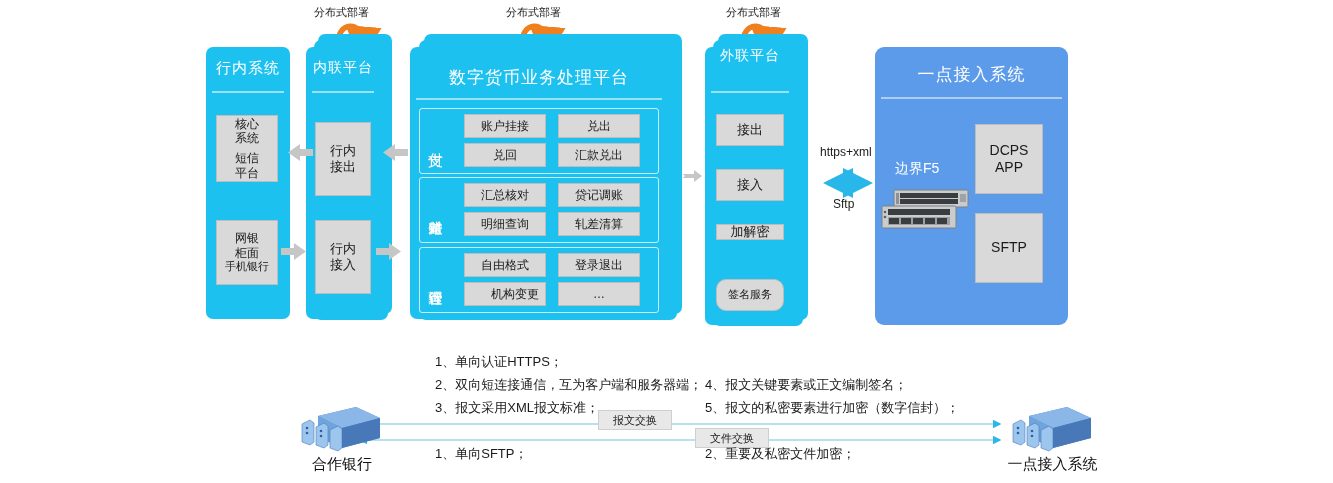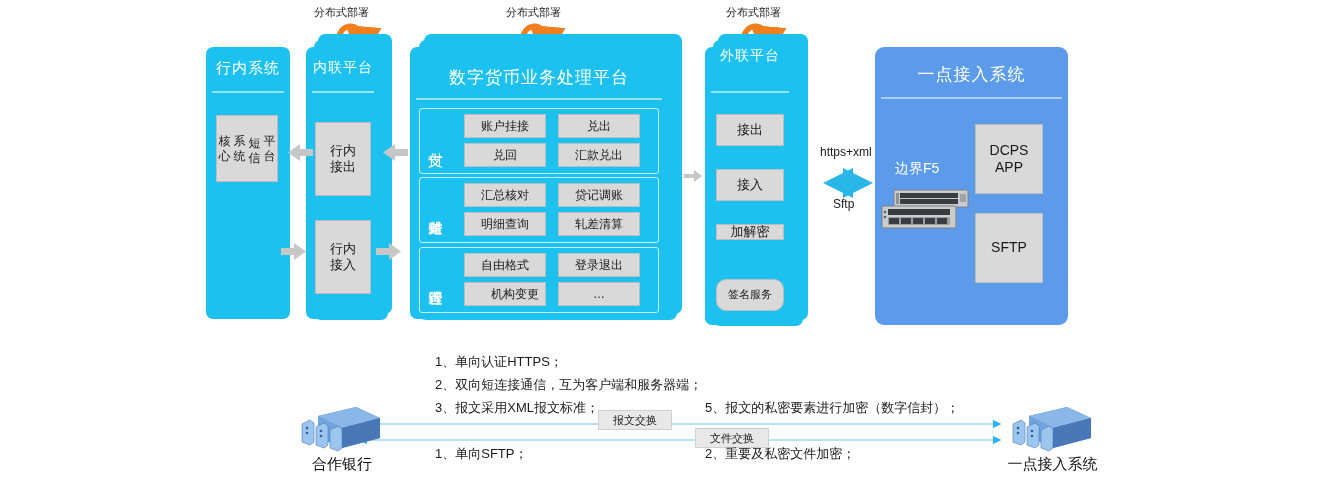--- a/index.html
+++ b/index.html
@@ -85,25 +85,30 @@
     </g>
 
     <line x1="360" y1="424" x2="1000" y2="424" stroke="#9ed9e8" stroke-width="1.4" marker-start="url(#bmkL)" marker-end="url(#bmkR)"></line>
     <line x1="360" y1="440" x2="1000" y2="440" stroke="#9ed9e8" stroke-width="1.4" marker-start="url(#bmkL)" marker-end="url(#bmkR)"></line>
   </svg>
 
   <div class="panel cyan" style="left:206px; top:47px; width:84px; height:272px;">
     <div class="ttl" style="position:absolute; top:12px; font-size:15px;">行内系统</div>
     <div class="rule" style="top:44px;"></div>
   </div>
-  <div class="chip" style="left:216px; top:115px; width:62px; height:67px; font-size:12px; flex-direction:row;">
+  <div class="chip" style="left:216px; top:115px; width:62px; height:67px; font-size:12px; flex-direction:column;">
     <span>核心</span>
     <span>系统</span>
     <span style="margin-top:5px;">短信</span>
     <span>平台</span>
+  </div>
+  <div class="chip" style="left:216px; top:220px; width:62px; height:65px; font-size:12px; flex-direction:column;">
+    <span>网银</span>
+    <span>柜面</span>
+    <span style="font-size:11px;">手机银行</span>
   </div>
 
   <div class="stack" style="left:318px; top:34px; width:74px; height:280px;"></div>
   <div class="stack" style="left:314px; top:40px; width:74px; height:280px;"></div>
   <div class="panel cyan" style="left:306px; top:47px; width:74px; height:272px;">
     <div class="ttl" style="position:absolute; top:12px; font-size:14px;">内联平台</div>
     <div class="rule" style="top:44px;"></div>
   </div>
   <div class="chip" style="left:315px; top:122px; width:56px; height:74px; font-size:13px; flex-direction:column;">
     <span>行内</span>
@@ -204,20 +209,21 @@
 
   <div class="chip" style="left:975px; top:124px; width:68px; height:70px; font-size:14px; flex-direction:column;">
     <span>DCPS</span>
     <span>APP</span>
   </div>
   <div class="chip" style="left:975px; top:213px; width:68px; height:70px; font-size:14px;">SFTP</div>
 
   <div class="dtxt" style="left:435px; top:353px; font-size:13px;">1、单向认证HTTPS；</div>
   <div class="dtxt" style="left:435px; top:376px; font-size:13px;">2、双向短连接通信，互为客户端和服务器端；</div>
   <div class="dtxt" style="left:435px; top:399px; font-size:13px;">3、报文采用XML报文标准；</div>
+  <div class="dtxt" style="left:705px; top:376px; font-size:13px;">4、报文关键要素或正文编制签名；</div>
   <div class="dtxt" style="left:705px; top:399px; font-size:13px;">5、报文的私密要素进行加密（数字信封）；</div>
 
   <div class="linelbl" style="left:598px; top:410px; width:74px; height:20px; font-size:11px;">报文交换</div>
   <div class="linelbl" style="left:695px; top:428px; width:74px; height:20px; font-size:11px;">文件交换</div>
 
   <div class="dtxt" style="left:435px; top:445px; font-size:13px;">1、单向SFTP；</div>
   <div class="dtxt" style="left:705px; top:445px; font-size:13px;">2、重要及私密文件加密；</div>
 
   <svg style="position:absolute; left:296px; top:402px;" width="88" height="50" viewBox="0 0 88 50">
     <g>

